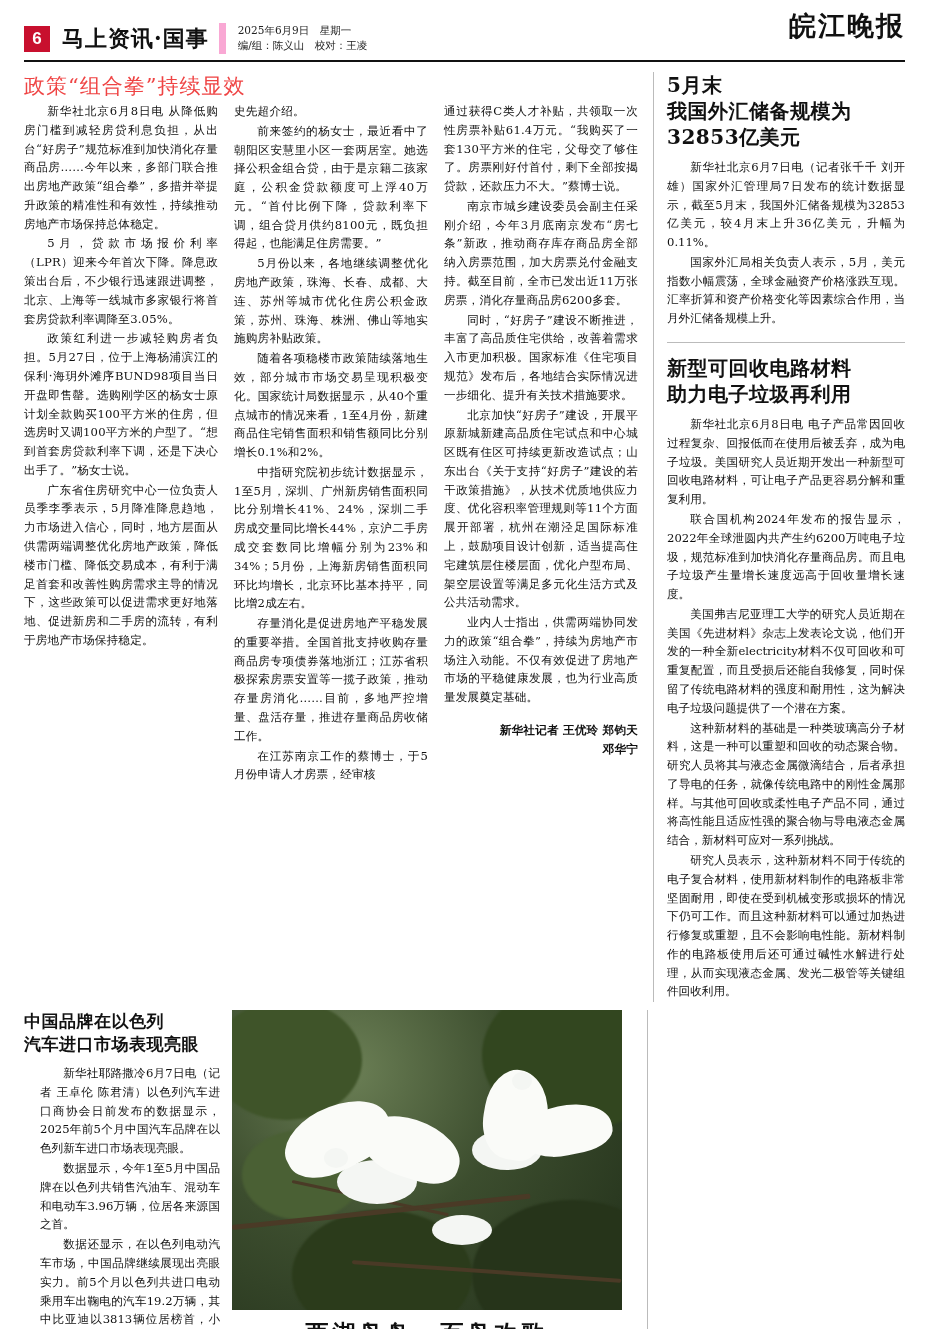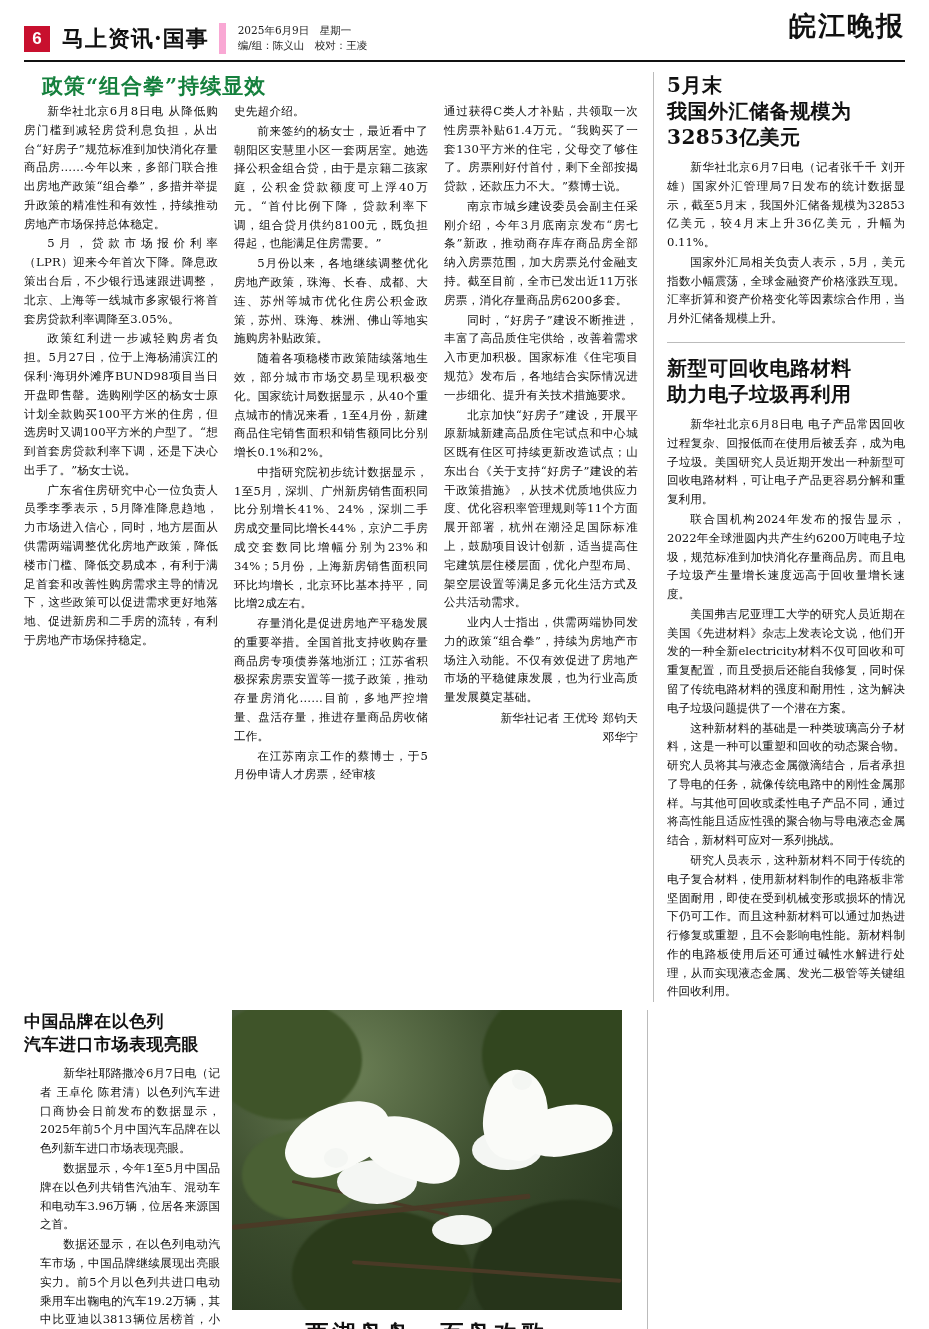--- a/index.html
+++ b/index.html
@@ -85,25 +85,24 @@
   .divider-v {
     width: 0;
     border-left: 1px solid #bbb;
     margin: 0 13px;
   }
   .right-block { width: 238px; }
 
   
   .kicker {
     font-size: 21px;
-    color: #15803d;
+    color: #ef4444;
     letter-spacing: 1px;
-    margin-left: 18px;
     margin-bottom: 2px;
-    font-weight: bold;
+    font-weight: normal;
   }
   .headline {
     font-size: 43px;
     font-weight: bold;
     letter-spacing: 2px;
     margin-left: 14px;
     margin-bottom: 10px;
     line-height: 1.12;
   }
 
@@ -120,21 +119,22 @@
     text-justify: inter-ideograph;
     letter-spacing: 0.2px;
   }
   .col p {
     margin: 0 0 1px 0;
     text-indent: 2em;
   }
   .col p.noindent { text-indent: 0; }
   .sign {
     text-align: right;
-    margin-top: 2px;
+    margin-top: 14px;
+    font-weight: bold;
   }
   .sign div { line-height: 1.6; }
 
   
   .side-title {
     font-size: 20px;
     font-weight: bold;
     line-height: 1.3;
     letter-spacing: 0.5px;
     margin-bottom: 8px;

